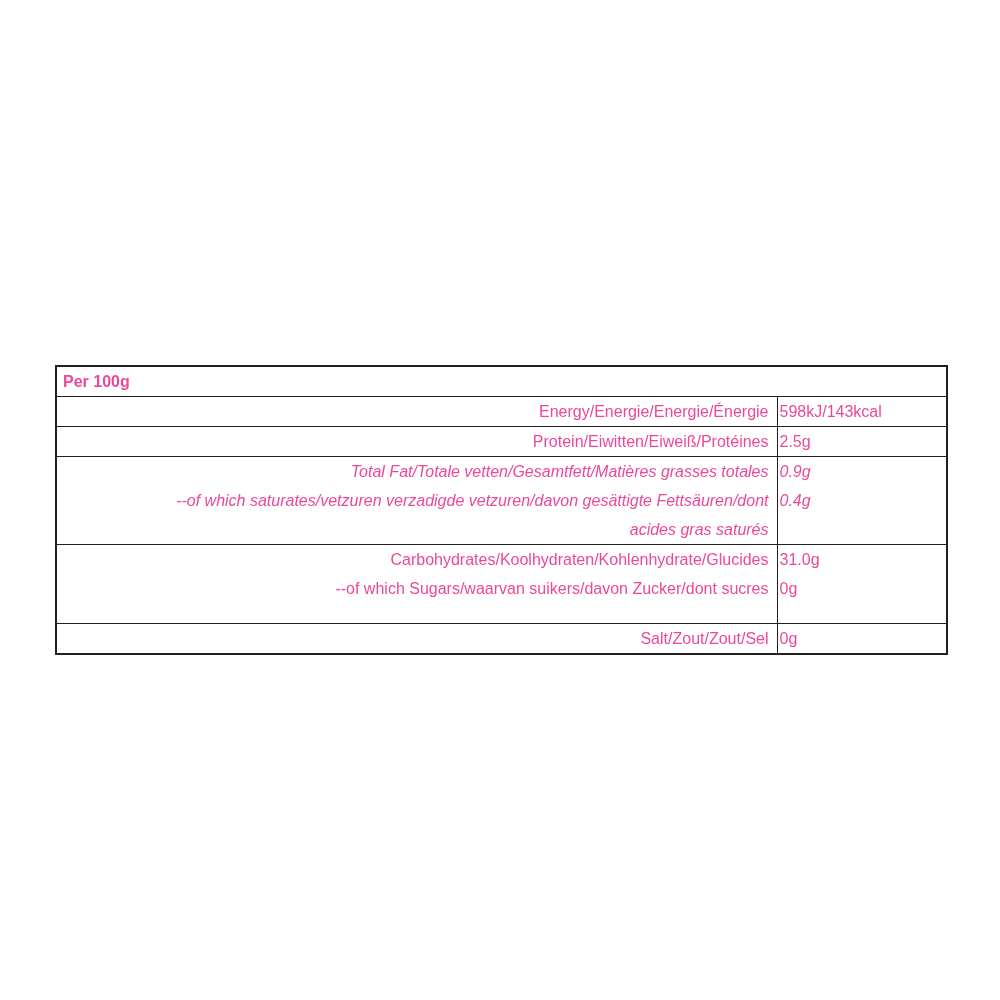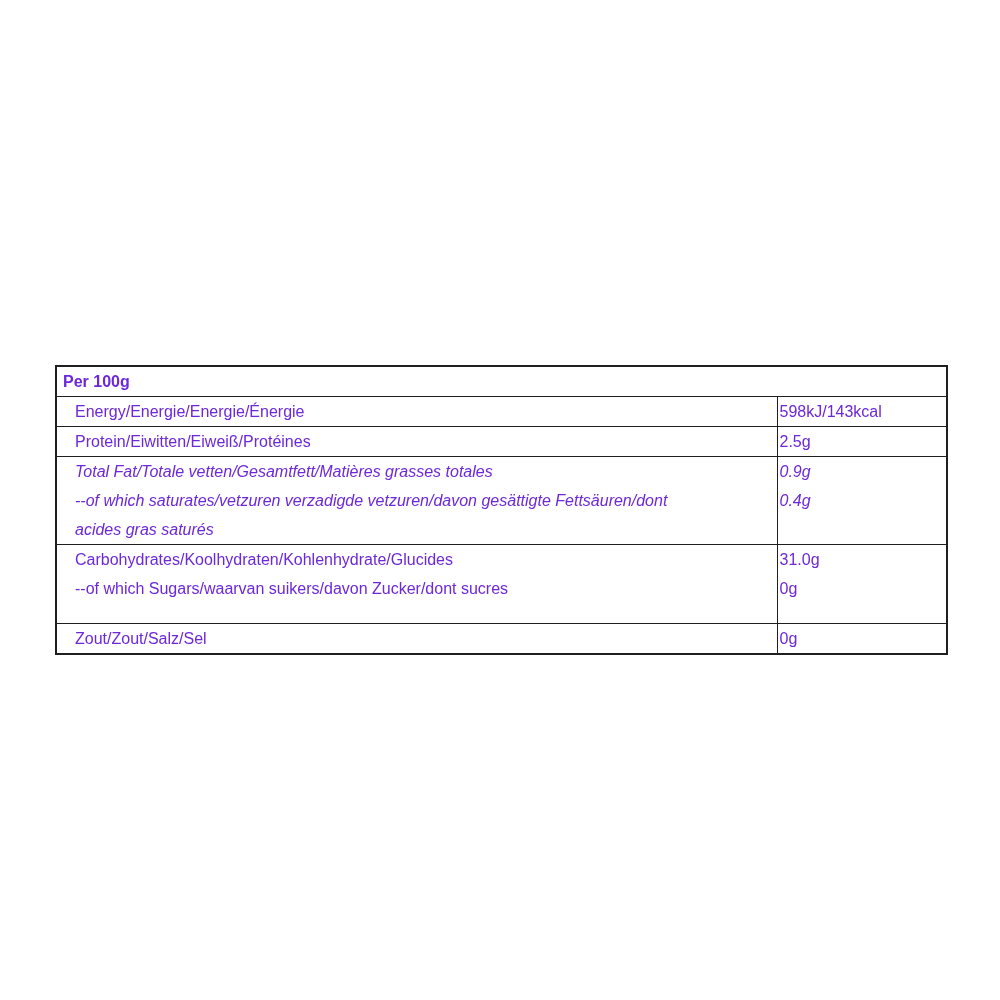--- a/index.html
+++ b/index.html
@@ -13,37 +13,37 @@
     overflow: hidden;
   }
   table.nutrition {
     position: absolute;
     left: 55px;
     top: 365px;
     width: 891px;
     border-collapse: collapse;
     table-layout: fixed;
     font-size: 16px;
-    color: #6d28d9;
+    color: #ec4899;
     border: 2px solid #1f1f1f;
   }
   table.nutrition td {
     border: 1.5px solid #1f1f1f;
     vertical-align: top;
     line-height: 29px;
     overflow: hidden;
   }
   td.title-cell {
     font-weight: bold;
     padding: 0 4px 0 6px;
     height: 29px;
   }
   td.label-cell {
     padding: 0 8px 0 18px;
-    text-align: left;
+    text-align: right;
   }
   td.value-cell {
     padding: 0 2px;
     text-align: left;
   }
   tr.r-energy td  { height: 30px; }
   tr.r-protein td { height: 29px; }
   tr.r-fat td     { height: 88px; font-style: italic; }
   tr.r-carbs td   { height: 79px; }
   tr.r-salt td    { height: 29px; }
@@ -101,21 +101,21 @@
         <div class="line">--of which Sugars/waarvan suikers/davon Zucker/dont sucres</div>
       </td>
       <td class="value-cell">
         <div class="line">31.0g</div>
         <div class="line">0g</div>
       </td>
     </tr>
 
     <tr class="r-salt">
       <td class="label-cell">
-        <div class="line">Zout/Zout/Salz/Sel</div>
+        <div class="line">Salt/Zout/Zout/Sel</div>
       </td>
       <td class="value-cell">
         <div class="line">0g</div>
       </td>
     </tr>
 
   </tbody>
     </table>
 </div>
 

